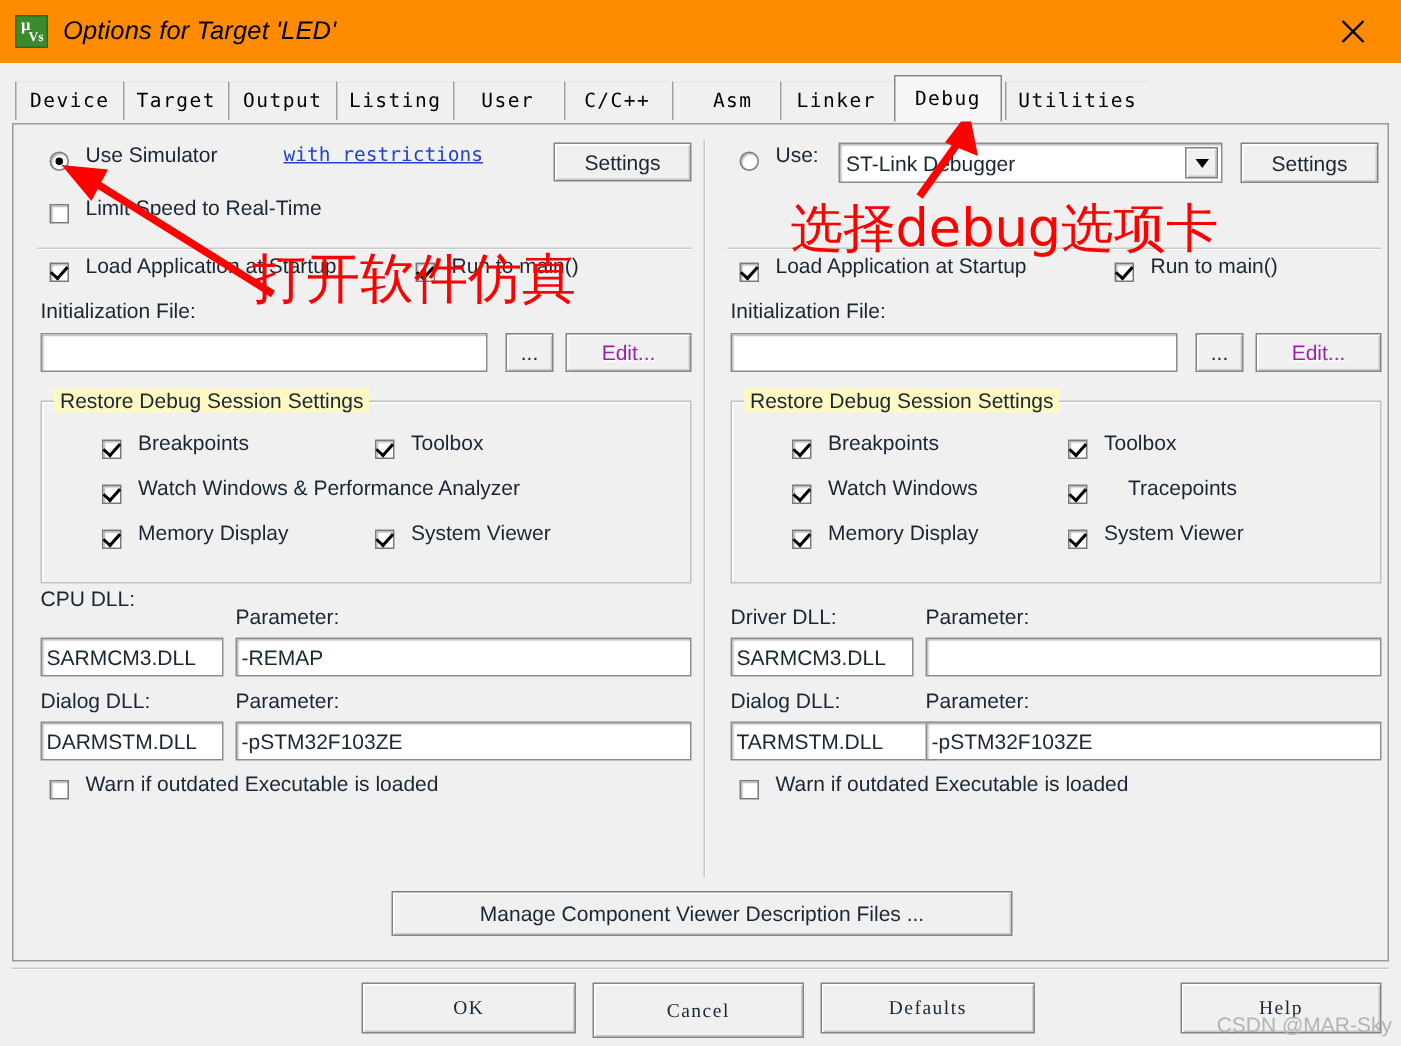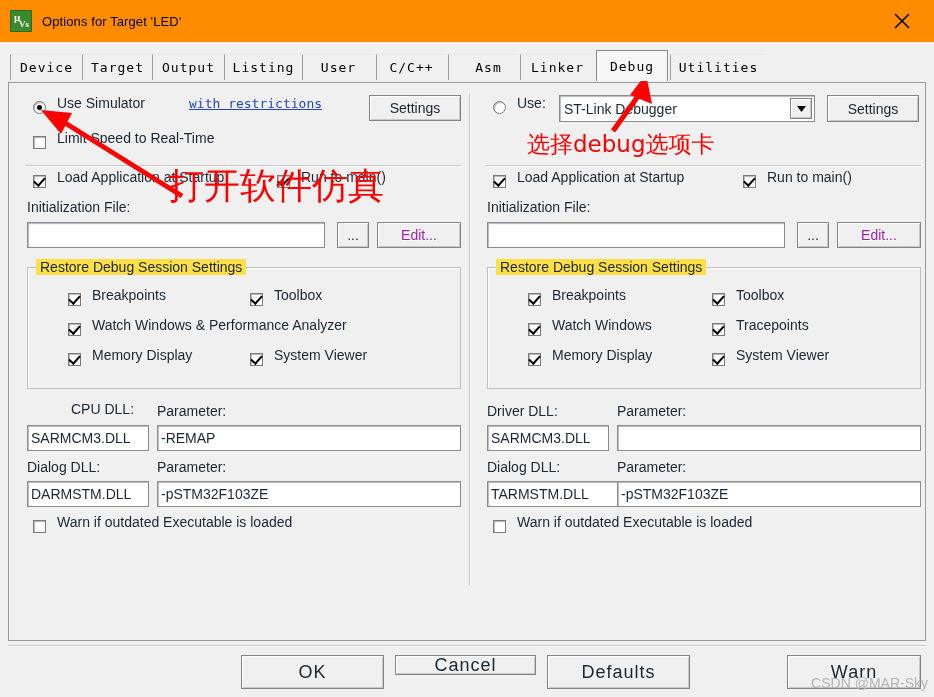--- a/index.html
+++ b/index.html
@@ -30,21 +30,21 @@
     position:absolute;left:3px;top:1px;color:#fff;
     font-size:11px;font-weight:bold;line-height:11px;
     font-family:"Liberation Serif",serif;
   }
   #app-icon .g2{
     position:absolute;left:8px;top:9px;color:#fff;
     font-size:9px;font-weight:bold;line-height:9px;
     font-family:"Liberation Serif",serif;
   }
   #title-text{
-    font-size:13px;color:#000;letter-spacing:.1px;
+    font-size:17px;color:#000;letter-spacing:.1px;font-style:italic;
   }
   #close-btn{
     position:absolute;right:0;top:0;width:64px;height:42px;
     display:flex;align-items:center;justify-content:center;
     cursor:pointer;
   }
   #close-btn svg{display:block;}
 
   
   #tabstrip{
@@ -120,22 +120,22 @@
     position:absolute;
     background:#f0f0f0;
     border:1px solid #848484;
     box-shadow:inset 1px 1px 0 #ffffff, inset -1px -1px 0 #c8c8c8;
     box-sizing:border-box;
     display:flex;align-items:center;justify-content:center;
     font-size:14px;color:#1a2733;cursor:pointer;
     white-space:nowrap;
   }
   .btn.mono{
-    font-family:Liberation Sans, sans-serif;
-    font-size:18px;letter-spacing:1px;
+    font-family:Liberation Serif, serif;
+    font-size:13px;letter-spacing:1px;
   }
   .btn.disabled{color:#a21caf;text-shadow:1px 1px 0 #fff;}
 
   .field{
     position:absolute;
     background:#fff;
     border:1px solid #8c8c8c;
     box-shadow:inset 1px 1px 1px #b9b9b9;
     box-sizing:border-box;
     display:flex;align-items:center;
@@ -162,21 +162,21 @@
   }
 
   .group{
     position:absolute;
     border:1px solid #c0c0c0;
     box-shadow:1px 1px 0 #fdfdfd inset;
     box-sizing:border-box;
   }
   .group-title{
     position:absolute;top:-9px;left:8px;
-    background:#fde047;padding:0 4px;
+    background:#fef9c3;padding:0 4px;
     font-size:14px;color:#1a2733;white-space:nowrap;
   }
 
   .hrule{position:absolute;height:1px;background:#c8c8c8;border-bottom:1px solid #fdfdfd;}
 
   a.link{
     position:absolute;font-size:14px;color:#2244cc;
     text-decoration:underline;cursor:pointer;white-space:nowrap;
     font-family:"DejaVu Sans Mono","Liberation Mono",monospace;
     font-size:13px;
@@ -263,21 +263,21 @@
       <div class="chk on" style="left:222px;top:25px;"></div>
       <div class="lbl" style="left:246px;top:19px;">Toolbox</div>
       <div class="chk on" style="left:40px;top:55px;"></div>
       <div class="lbl" style="left:64px;top:49px;">Watch Windows &amp; Performance Analyzer</div>
       <div class="chk on" style="left:40px;top:85px;"></div>
       <div class="lbl" style="left:64px;top:79px;">Memory Display</div>
       <div class="chk on" style="left:222px;top:85px;"></div>
       <div class="lbl" style="left:246px;top:79px;">System Viewer</div>
     </div>
 
-    <div class="lbl" style="left:18px;top:318px;margin-left:44px;">CPU DLL:</div>
+    <div class="lbl" style="left:18px;top:308px;">CPU DLL:</div>
     <div class="lbl" style="left:148px;top:320px;">Parameter:</div>
     <div class="field" style="left:18px;top:342px;width:122px;height:26px;">SARMCM3.DLL</div>
     <div class="field" style="left:148px;top:342px;width:304px;height:26px;">-REMAP</div>
 
     <div class="lbl" style="left:18px;top:376px;">Dialog DLL:</div>
     <div class="lbl" style="left:148px;top:376px;">Parameter:</div>
     <div class="field" style="left:18px;top:398px;width:122px;height:26px;">DARMSTM.DLL</div>
     <div class="field" style="left:148px;top:398px;width:304px;height:26px;">-pSTM32F103ZE</div>
 
     <div class="chk" style="left:24px;top:437px;"></div>
@@ -312,59 +312,60 @@
 
     <div class="group" style="left:16px;top:184px;width:434px;height:122px;">
       <div class="group-title">Restore Debug Session Settings</div>
       <div class="chk on" style="left:40px;top:25px;"></div>
       <div class="lbl" style="left:64px;top:19px;">Breakpoints</div>
       <div class="chk on" style="left:224px;top:25px;"></div>
       <div class="lbl" style="left:248px;top:19px;">Toolbox</div>
       <div class="chk on" style="left:40px;top:55px;"></div>
       <div class="lbl" style="left:64px;top:49px;">Watch Windows</div>
       <div class="chk on" style="left:224px;top:55px;"></div>
-      <div class="lbl" style="left:248px;top:49px;">Tracepoints</div>
+      <div class="lbl" style="left:264px;top:49px;">Tracepoints</div>
       <div class="chk on" style="left:40px;top:85px;"></div>
       <div class="lbl" style="left:64px;top:79px;">Memory Display</div>
       <div class="chk on" style="left:224px;top:85px;"></div>
       <div class="lbl" style="left:248px;top:79px;">System Viewer</div>
     </div>
 
     <div class="lbl" style="left:16px;top:320px;">Driver DLL:</div>
     <div class="lbl" style="left:146px;top:320px;">Parameter:</div>
     <div class="field" style="left:16px;top:342px;width:122px;height:26px;">SARMCM3.DLL</div>
     <div class="field" style="left:146px;top:342px;width:304px;height:26px;"></div>
 
     <div class="lbl" style="left:16px;top:376px;">Dialog DLL:</div>
     <div class="lbl" style="left:146px;top:376px;">Parameter:</div>
     <div class="field" style="left:16px;top:398px;width:136px;height:26px;">TARMSTM.DLL</div>
     <div class="field" style="left:146px;top:398px;width:304px;height:26px;">-pSTM32F103ZE</div>
 
     <div class="chk" style="left:22px;top:437px;"></div>
     <div class="lbl" style="left:46px;top:431px;">Warn if outdated Executable is loaded</div>
   </div>
 
+  <div class="btn" style="left:252px;top:511px;width:414px;height:30px;">Manage Component Viewer Description Files ...</div>
 </div>
 
 <div id="bottom-rule"></div>
 <div class="btn mono" style="left:241px;top:655px;width:143px;height:34px;">OK</div>
-<div class="btn mono" style="left:395px;top:655px;width:141px;height:20px;">Cancel</div>
+<div class="btn mono" style="left:395px;top:655px;width:141px;height:37px;">Cancel</div>
 <div class="btn mono" style="left:547px;top:655px;width:143px;height:34px;">Defaults</div>
-<div class="btn mono" style="left:787px;top:655px;width:134px;height:34px;">Warn</div>
+<div class="btn mono" style="left:787px;top:655px;width:134px;height:34px;">Help</div>
 
 <div id="annots">
   <svg width="934" height="697" style="position:absolute;left:0;top:0;">
 
     <g>
       <line x1="182" y1="196" x2="62" y2="121" stroke="#ff0000" stroke-width="5"></line>
       <polygon points="41,110 72,113 61,134" fill="#ff0000"></polygon>
     </g>
 
     <g>
       <line x1="613" y1="131" x2="641" y2="92" stroke="#ff0000" stroke-width="5"></line>
       <polygon points="646,74 652,104 630,95" fill="#ff0000"></polygon>
     </g>
   </svg>
   <div class="cn" style="left:168px;top:162px;font-size:36px;">打开软件仿真</div>
-  <div class="cn" style="left:527px;top:129px;font-size:23px;">选择debug选项卡</div>
+  <div class="cn" style="left:527px;top:129px;font-size:35px;">选择debug选项卡</div>
 </div>
 
 <div id="watermark">CSDN @MAR-Sky</div>
 
 </body></html>

